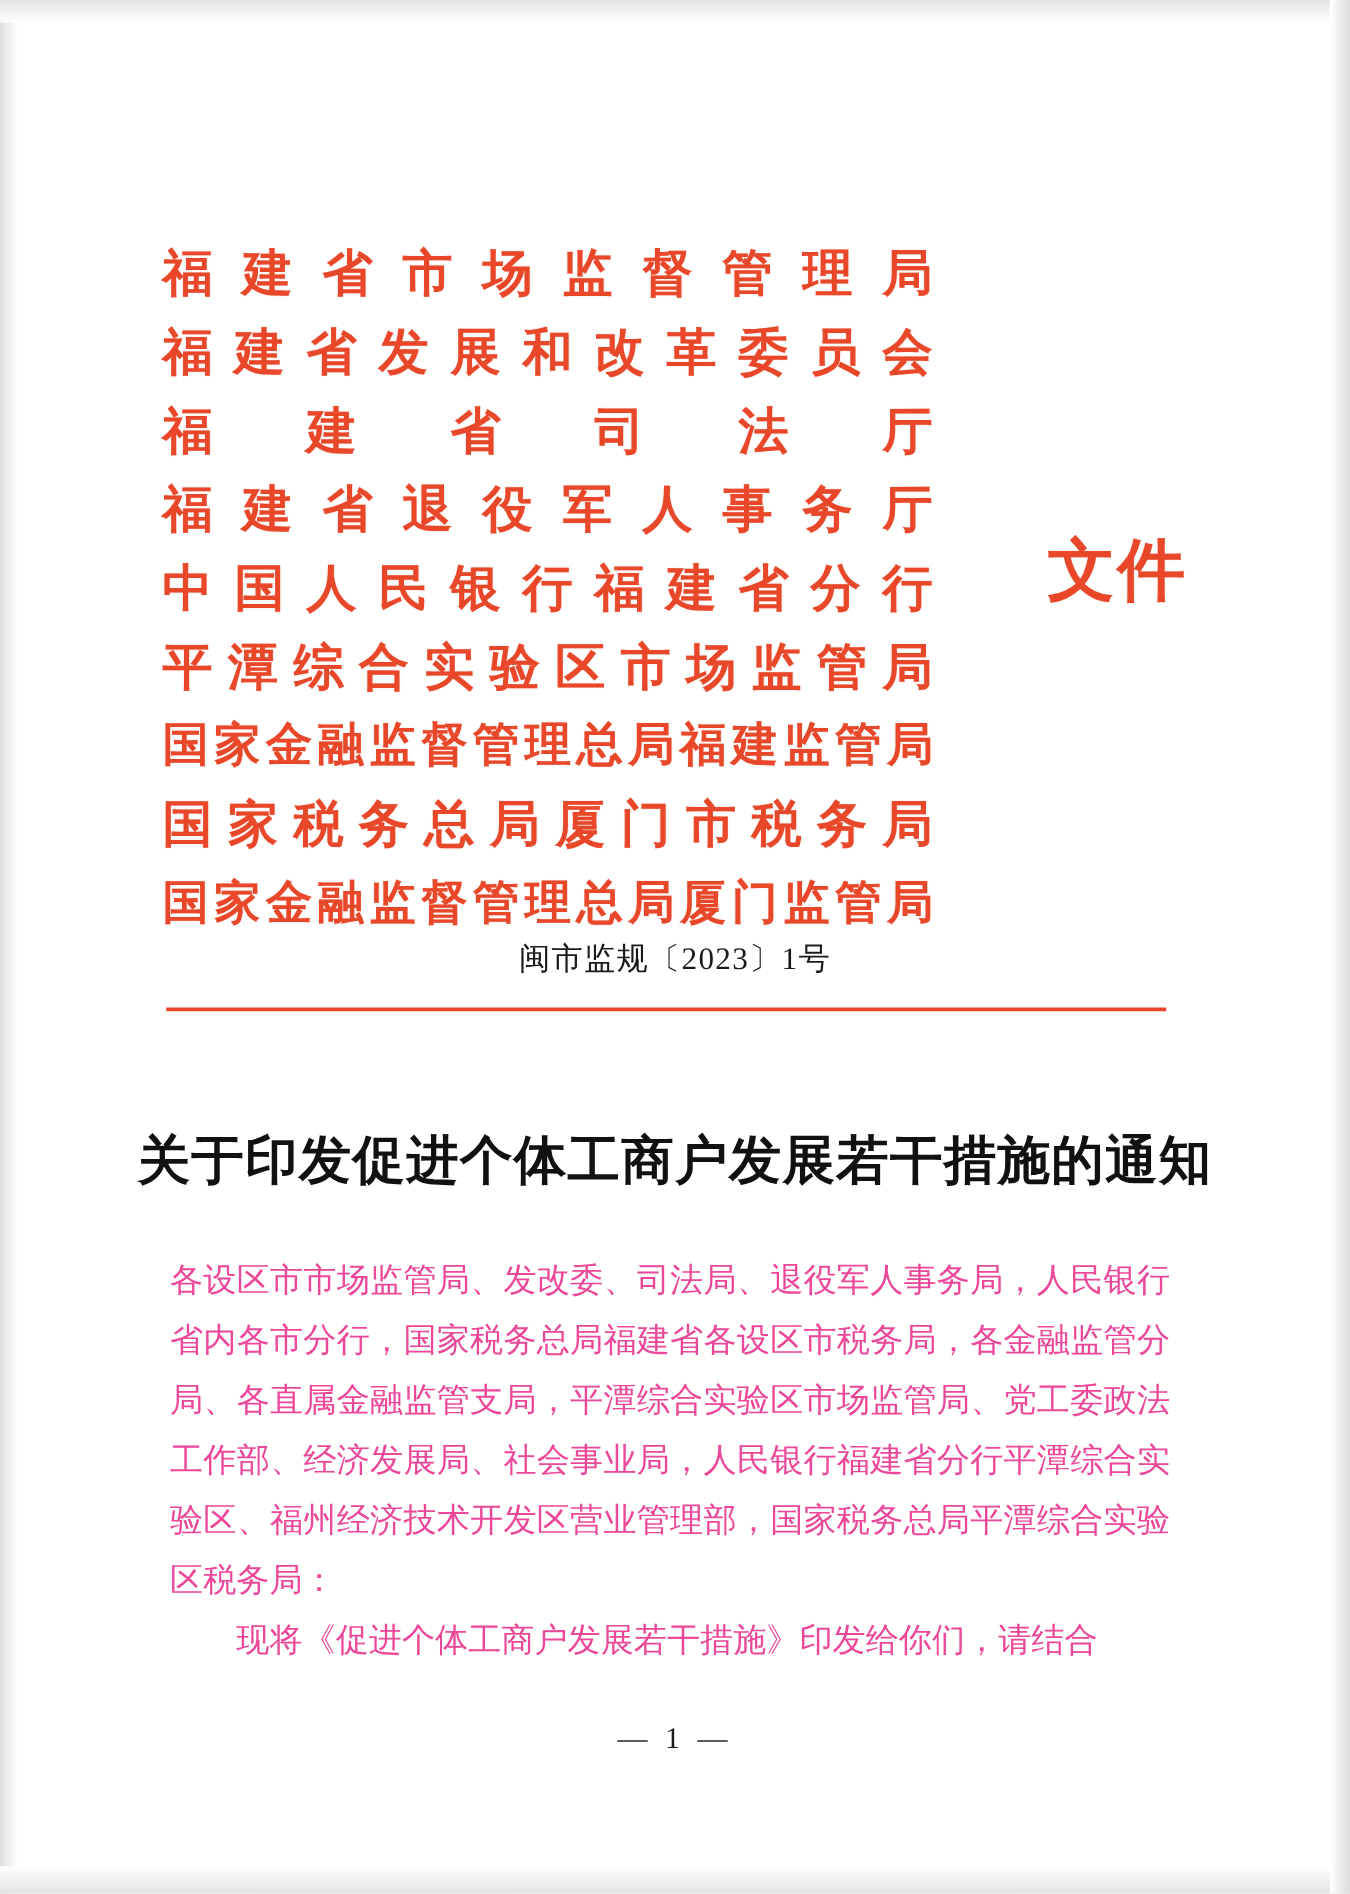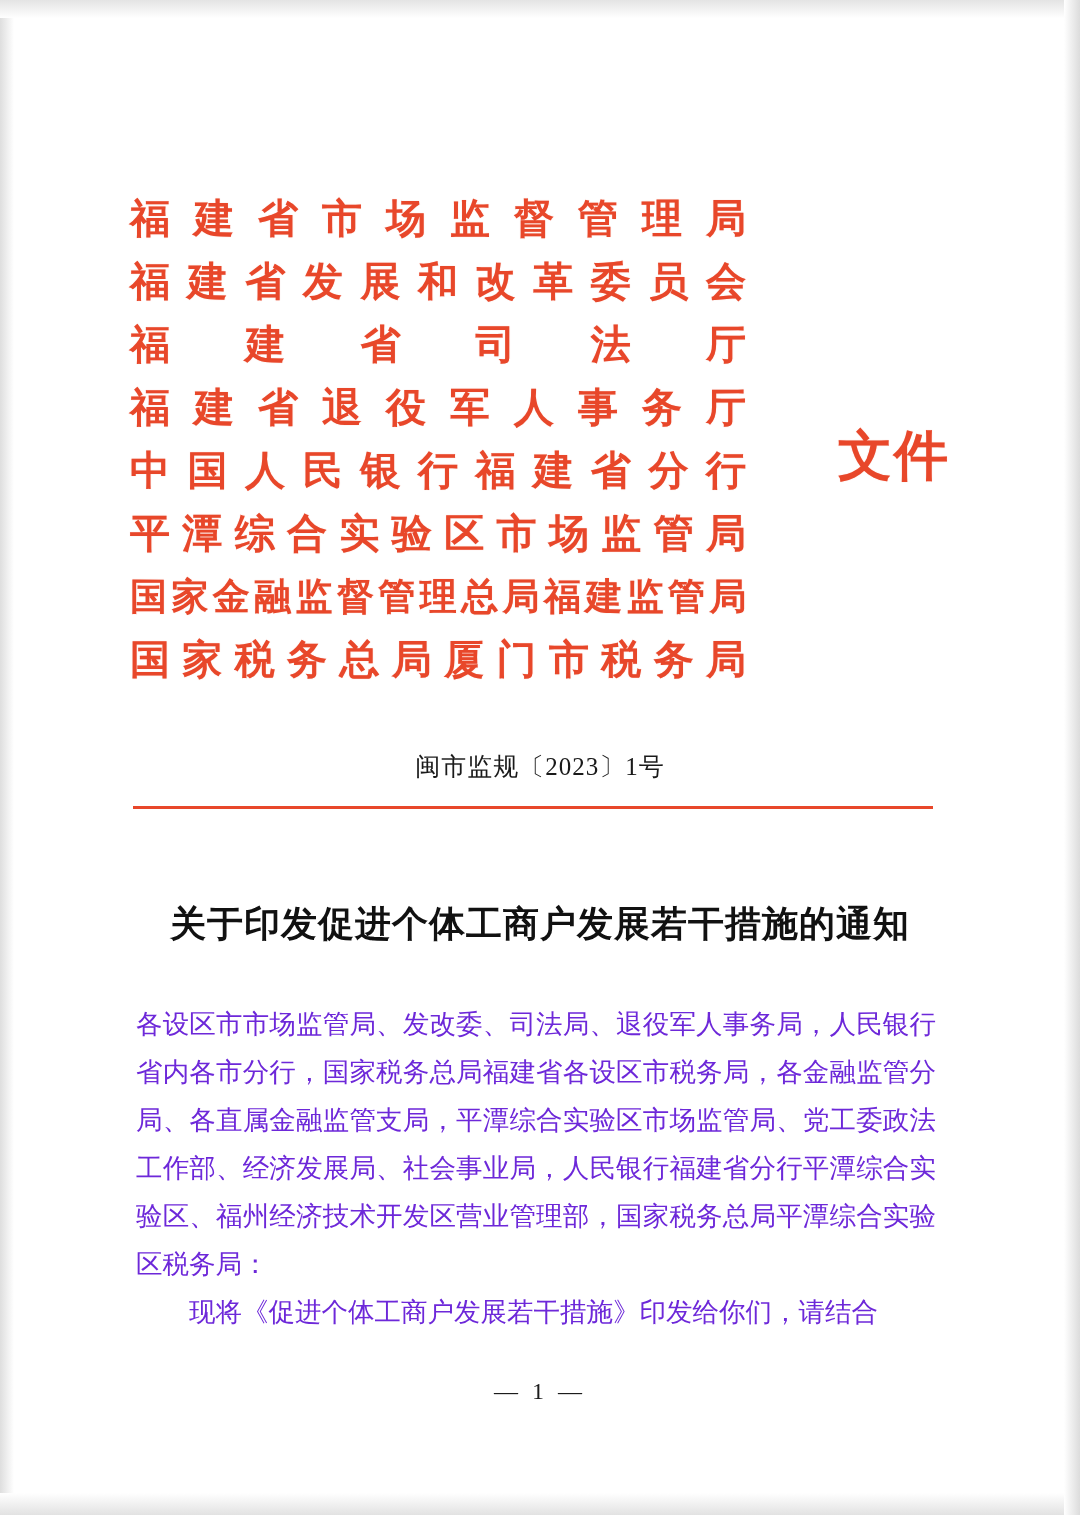--- a/index.html
+++ b/index.html
@@ -120,31 +120,31 @@
   }
 
   .title {
     position: absolute;
     left: 0;
     top: 900px;
     width: 1080px;
     text-align: center;
     color: #111111;
     font-weight: bold;
-    font-size: 36px;
+    font-size: 42px;
     letter-spacing: 1px;
     font-family: "Liberation Serif", "DejaVu Serif", serif;
   }
 
   .body-text {
     position: absolute;
     left: 136px;
     top: 1000px;
     width: 800px;
-    color: #6d28d9;
+    color: #ec4899;
     font-size: 26.5px;
     line-height: 48px;
     font-family: "Liberation Serif", "DejaVu Serif", serif;
     text-align: justify;
   }
   .body-text p {
     margin: 0;
   }
   .body-text p.indent {
     text-indent: 2em;
@@ -173,20 +173,21 @@
     <div class="masthead-inner">
       <div class="agency-list">
         <div class="agency-line">福建省市场监督管理局</div>
         <div class="agency-line">福建省发展和改革委员会</div>
         <div class="agency-line">福建省司法厅</div>
         <div class="agency-line">福建省退役军人事务厅</div>
         <div class="agency-line">中国人民银行福建省分行</div>
         <div class="agency-line">平潭综合实验区市场监管局</div>
         <div class="agency-line tight">国家金融监督管理总局福建监管局</div>
         <div class="agency-line">国家税务总局厦门市税务局</div>
+        <div class="agency-line tight">国家金融监督管理总局厦门监管局</div>
       </div>
       <div class="doc-word">文件</div>
     </div>
   </div>
 
   <div class="doc-number">闽市监规〔2023〕1号</div>
 
   <div class="red-rule"></div>
 
   <div class="title">关于印发促进个体工商户发展若干措施的通知</div>

